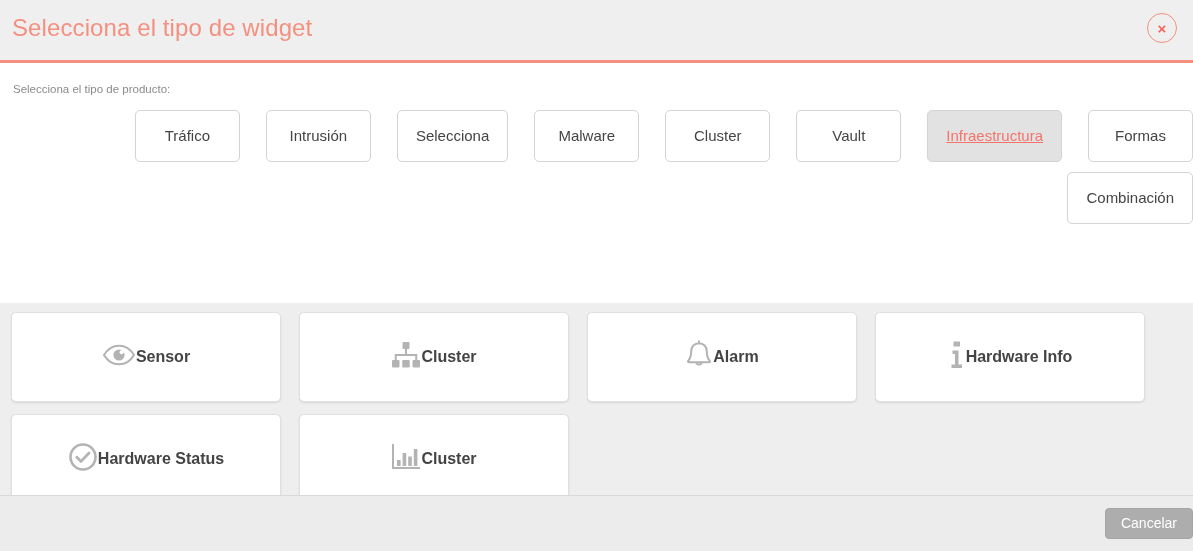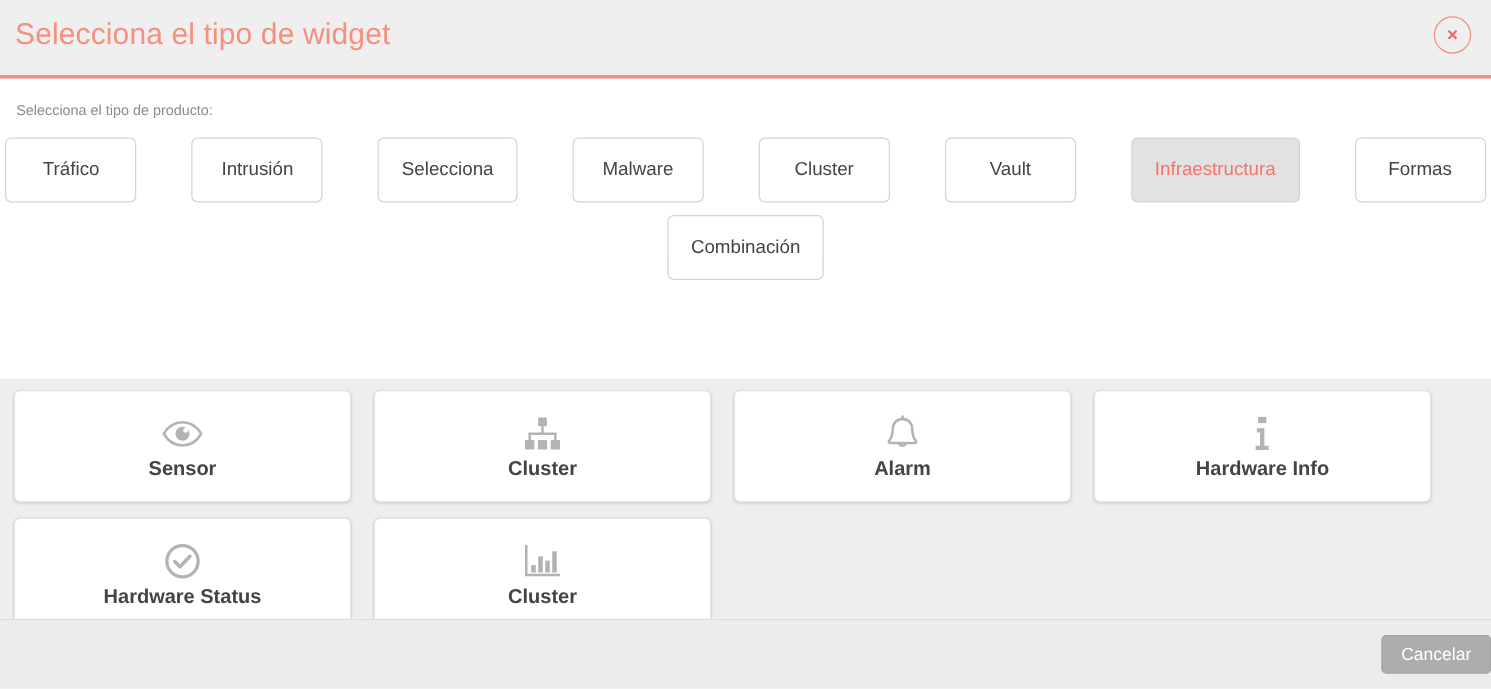--- a/index.html
+++ b/index.html
@@ -79,22 +79,22 @@
     color: #8b8b8b;
     padding: 21px 0 0 13px;
     line-height: 1;
   }
 
   .product-rows {
     padding-top: 14px;
   }
   .product-row {
     display: flex;
-    justify-content: center;
-    gap: 44px;
+    justify-content: flex-end;
+    gap: 26px;
     margin-bottom: 10px;
   }
   .product-btn {
     min-width: 105px;
     height: 52px;
     padding: 0 18px;
     background: #ffffff;
     border: 1px solid #d4d4d4;
     border-radius: 5px;
     color: #444444;
@@ -104,20 +104,21 @@
     display: flex;
     align-items: center;
     justify-content: center;
     white-space: nowrap;
     box-sizing: border-box;
   }
   .product-btn.is-active {
     background: #e2e2e2;
     border-color: #d4d4d4;
     color: #f4746a;
+    text-decoration: underline;
   }
 
   
   .widget-area {
     position: absolute;
     left: 0;
     right: 0;
     top: 240px;
     bottom: 0;
     background: #eeeeee;
@@ -130,21 +131,21 @@
     padding: 0 11px 12px 11px;
   }
   .widget-card {
     width: 270px;
     height: 90px;
     background: #ffffff;
     border: 1px solid #e0e0e0;
     border-radius: 5px;
     box-shadow: 0 1px 2px rgba(0,0,0,0.10);
     display: flex;
-    flex-direction: column;
+    flex-direction: row;
     align-items: center;
     justify-content: center;
     cursor: pointer;
     box-sizing: border-box;
   }
   .widget-icon {
     height: 34px;
     display: flex;
     align-items: center;
     justify-content: center;

